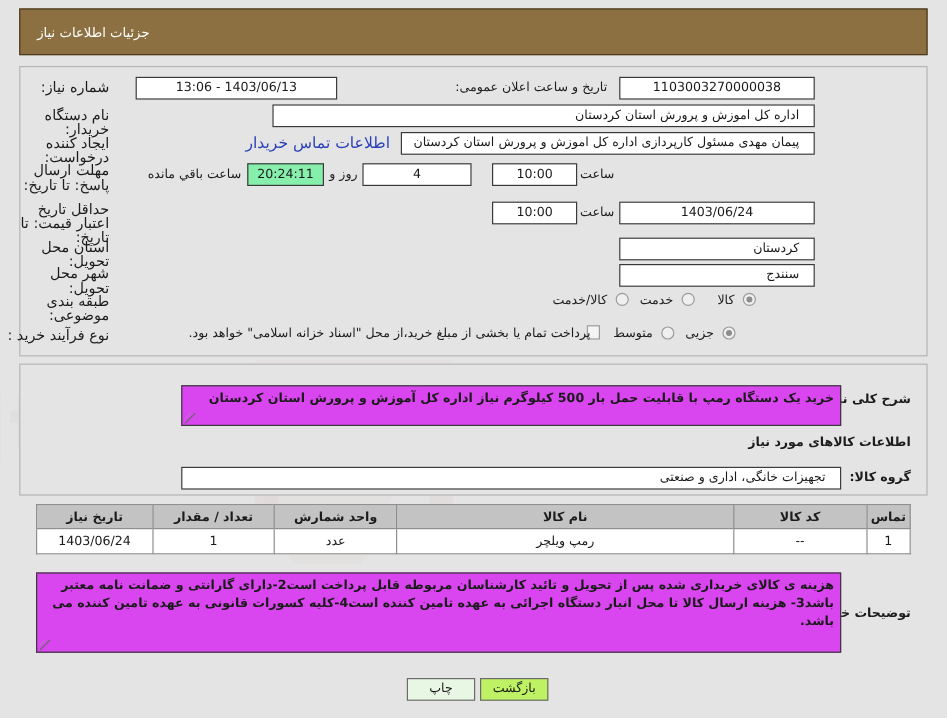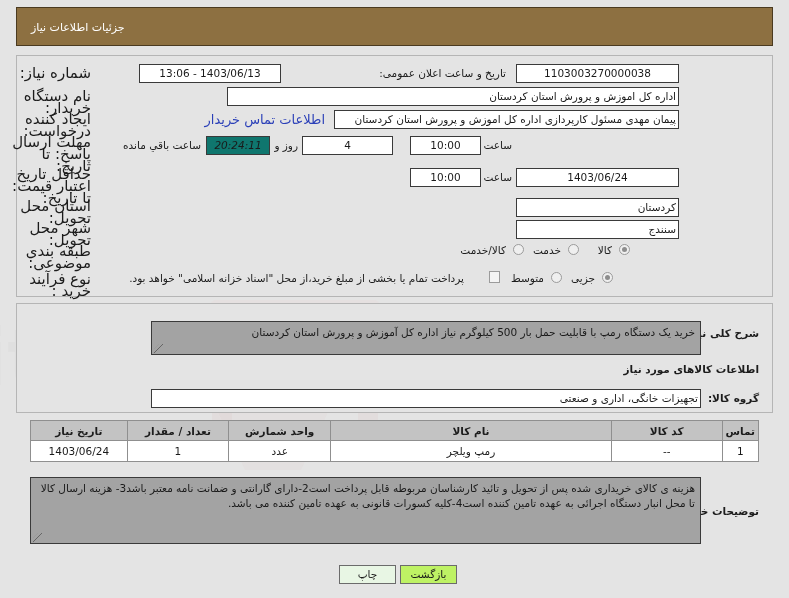--- a/index.html
+++ b/index.html
@@ -49,21 +49,21 @@
   .panel {
     position: absolute;
     box-sizing: border-box;
     background: #e4e4e4;
     border: 1px solid #b5b5b5;
     z-index: 2;
   }
 
   .fld-label {
     position: absolute;
-    font-size: 15px;
+    font-size: 12px;
     color: #1c1c1c;
     text-align: right;
     line-height: 12px;
     z-index: 4;
     white-space: normal;
   }
 
   .txt {
     position: absolute;
     box-sizing: border-box;
@@ -71,22 +71,22 @@
     border: 1px solid #3a3a3a;
     font-size: 10.5px;
     color: #1a1a1a;
     text-align: center;
     line-height: 17px;
     height: 19px;
     z-index: 4;
     overflow: hidden;
     white-space: nowrap;
   }
-  .txt.leftpad { text-align: right; padding-right: 2px; }
-  .txt.cream { background: #0f766e; font-style: italic; }
+  .txt.leftpad { text-align: right; padding-right: 12px; }
+  .txt.cream { background: #86efac; }
 
   .inline-label {
     position: absolute;
     font-size: 10.5px;
     color: #1c1c1c;
     line-height: 19px;
     z-index: 4;
     white-space: nowrap;
     text-align: center;
   }
@@ -132,29 +132,30 @@
     color: #1c1c1c;
     line-height: 13px;
     z-index: 4;
     white-space: nowrap;
   }
 
   
   .tarea {
     position: absolute;
     box-sizing: border-box;
-    background: #a3a3a3;
+    background: #d946ef;
     border: 1px solid #3a3a3a;
     font-size: 10.5px;
     color: #1a1a1a;
     text-align: right;
     line-height: 14px;
     padding: 3px 5px 0 5px;
     z-index: 4;
     overflow: hidden;
+    font-weight: bold;
   }
   .tarea .grip {
     position: absolute;
     left: 2px; bottom: 1px;
     width: 9px; height: 9px;
     z-index: 5;
   }
 
   .section-head {
     position: absolute;
@@ -231,21 +232,21 @@
 
   <div class="title-bar">
     <span>جزئیات اطلاعات نیاز</span>
   </div>
 
   <div class="panel" style="left:16px; top:55px; width:757px; height:242px;"></div>
 
   <div class="fld-label" style="right:698px; top:67px; width:86px;">شماره نیاز:</div>
   <div class="txt" style="right:110px; top:64px; width:163px;">1103003270000038</div>
   <div class="inline-label" style="right:283px; top:64px;">تاریخ و ساعت اعلان عمومی:</div>
-  <div class="txt" style="right:508px; top:64px; width:142px;">1403/06/13 - 13:06</div>
+  <div class="txt" style="right:508px; top:64px; width:168px;">1403/06/13 - 13:06</div>
 
   <div class="fld-label" style="right:698px; top:90px; width:86px;">نام دستگاه خریدار:</div>
   <div class="txt leftpad" style="right:110px; top:87px; width:452px;">اداره کل اموزش و پرورش استان کردستان</div>
 
   <div class="fld-label" style="right:698px; top:113px; width:86px;">ایجاد کننده درخواست:</div>
   <div class="txt leftpad" style="right:110px; top:110px; width:345px;">پیمان مهدی مسئول کارپردازی اداره کل اموزش و پرورش استان کردستان</div>
   <div class="link-blue" style="right:464px; top:110px;">اطلاعات تماس خریدار</div>
 
   <div class="fld-label" style="right:698px; top:136px; width:86px;">مهلت ارسال پاسخ: تا تاریخ:</div>
   <div class="inline-label" style="right:277px; top:136px;">ساعت</div>
@@ -273,21 +274,21 @@
   <div class="radio-label" style="right:228px; top:244px;">خدمت</div>
   <div class="radio" style="right:265px; top:244px;"></div>
   <div class="radio-label" style="right:283px; top:244px;">کالا/خدمت</div>
 
   <div class="fld-label" style="right:698px; top:273px; width:86px;">نوع فرآیند خرید :</div>
   <div class="radio on" style="right:176px; top:272px;"></div>
   <div class="radio-label" style="right:194px; top:272px;">جزیی</div>
   <div class="radio" style="right:227px; top:272px;"></div>
   <div class="radio-label" style="right:245px; top:272px;">متوسط</div>
   <div class="checkbox" style="right:289px; top:271px;"></div>
-  <div class="radio-label" style="right:325px; top:272px;">پرداخت تمام یا بخشی از مبلغ خرید،از محل "اسناد خزانه اسلامی" خواهد بود.</div>
+  <div class="radio-label" style="right:297px; top:272px;">پرداخت تمام یا بخشی از مبلغ خرید،از محل "اسناد خزانه اسلامی" خواهد بود.</div>
 
   <div class="panel" style="left:16px; top:303px; width:757px; height:110px;"></div>
 
   <div class="section-head" style="right:30px; top:327px;">شرح کلی نیاز:</div>
   <div class="tarea" style="right:88px; top:321px; width:550px; height:34px;">
     <span>خرید یک دستگاه رمپ با قابلیت حمل بار 500 کیلوگرم نیاز اداره کل آموزش و پرورش استان کردستان</span>
     <svg class="grip" viewBox="0 0 9 9" xmlns="http://www.w3.org/2000/svg">
       <path d="M0 9 L9 0" stroke="#666" stroke-width="1" fill="none"></path>
       <path d="M0 5 L5 0" stroke="#999" stroke-width="0.7" fill="none"></path>
     </svg>

